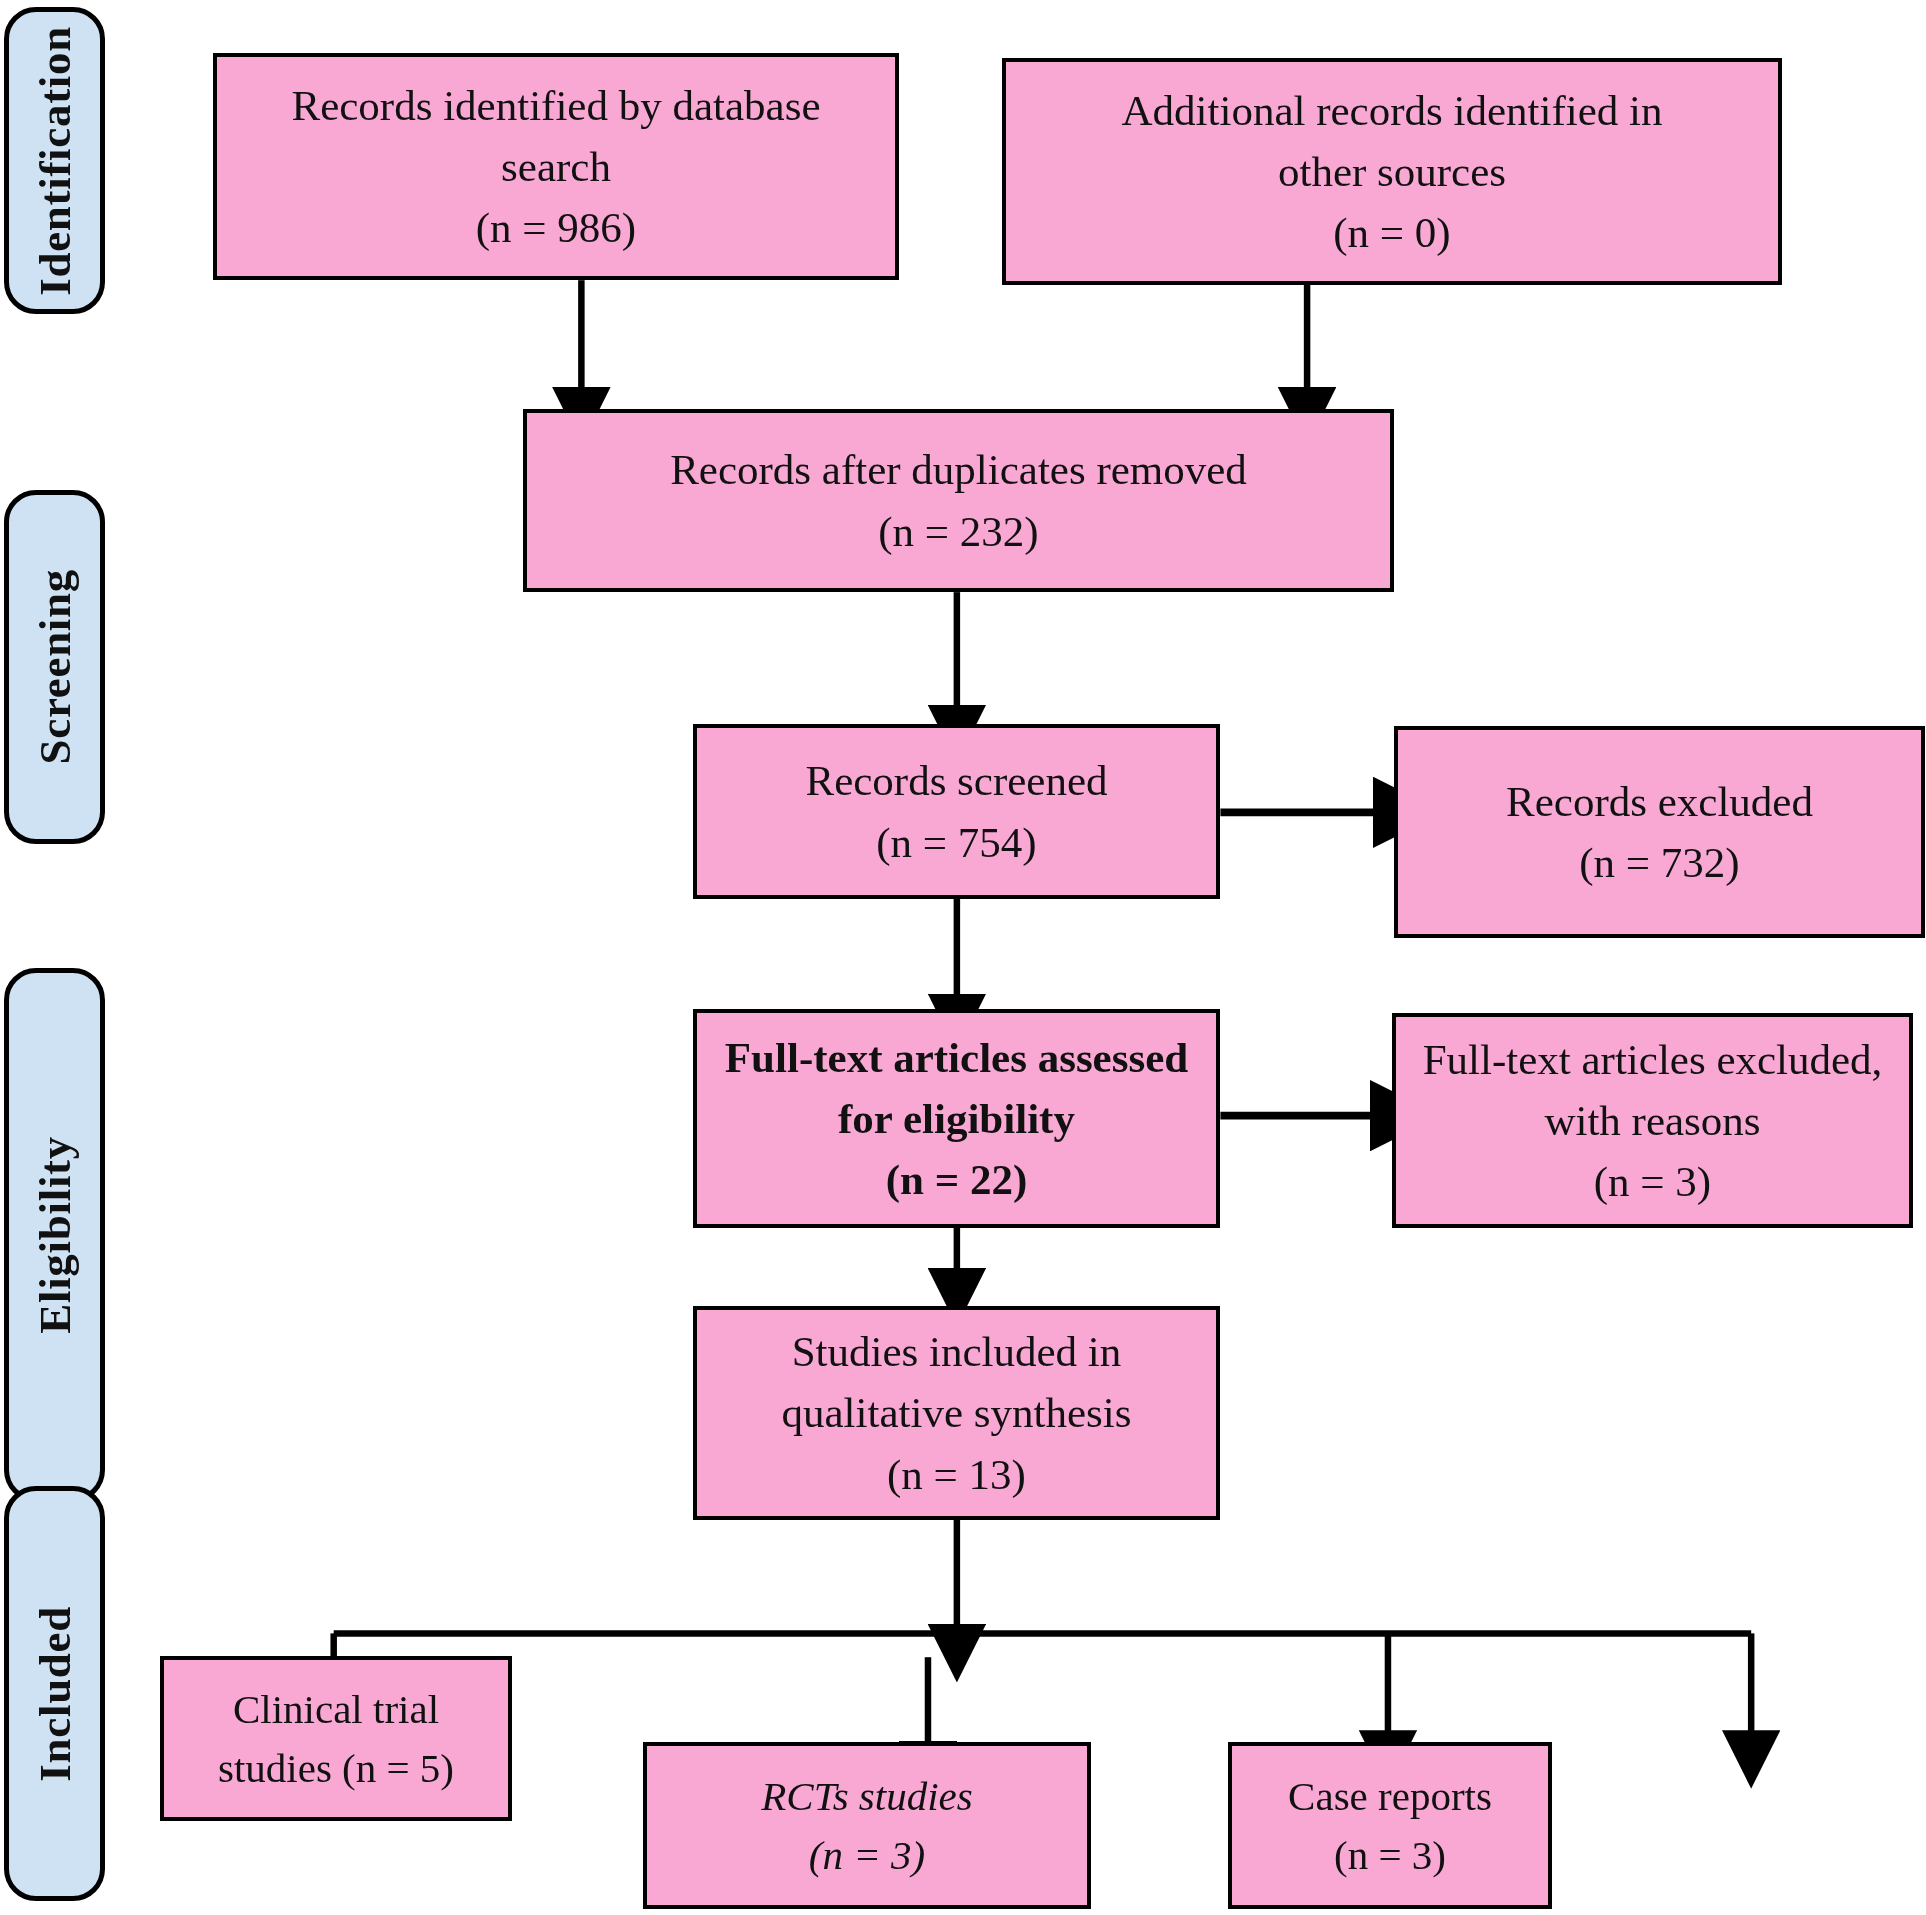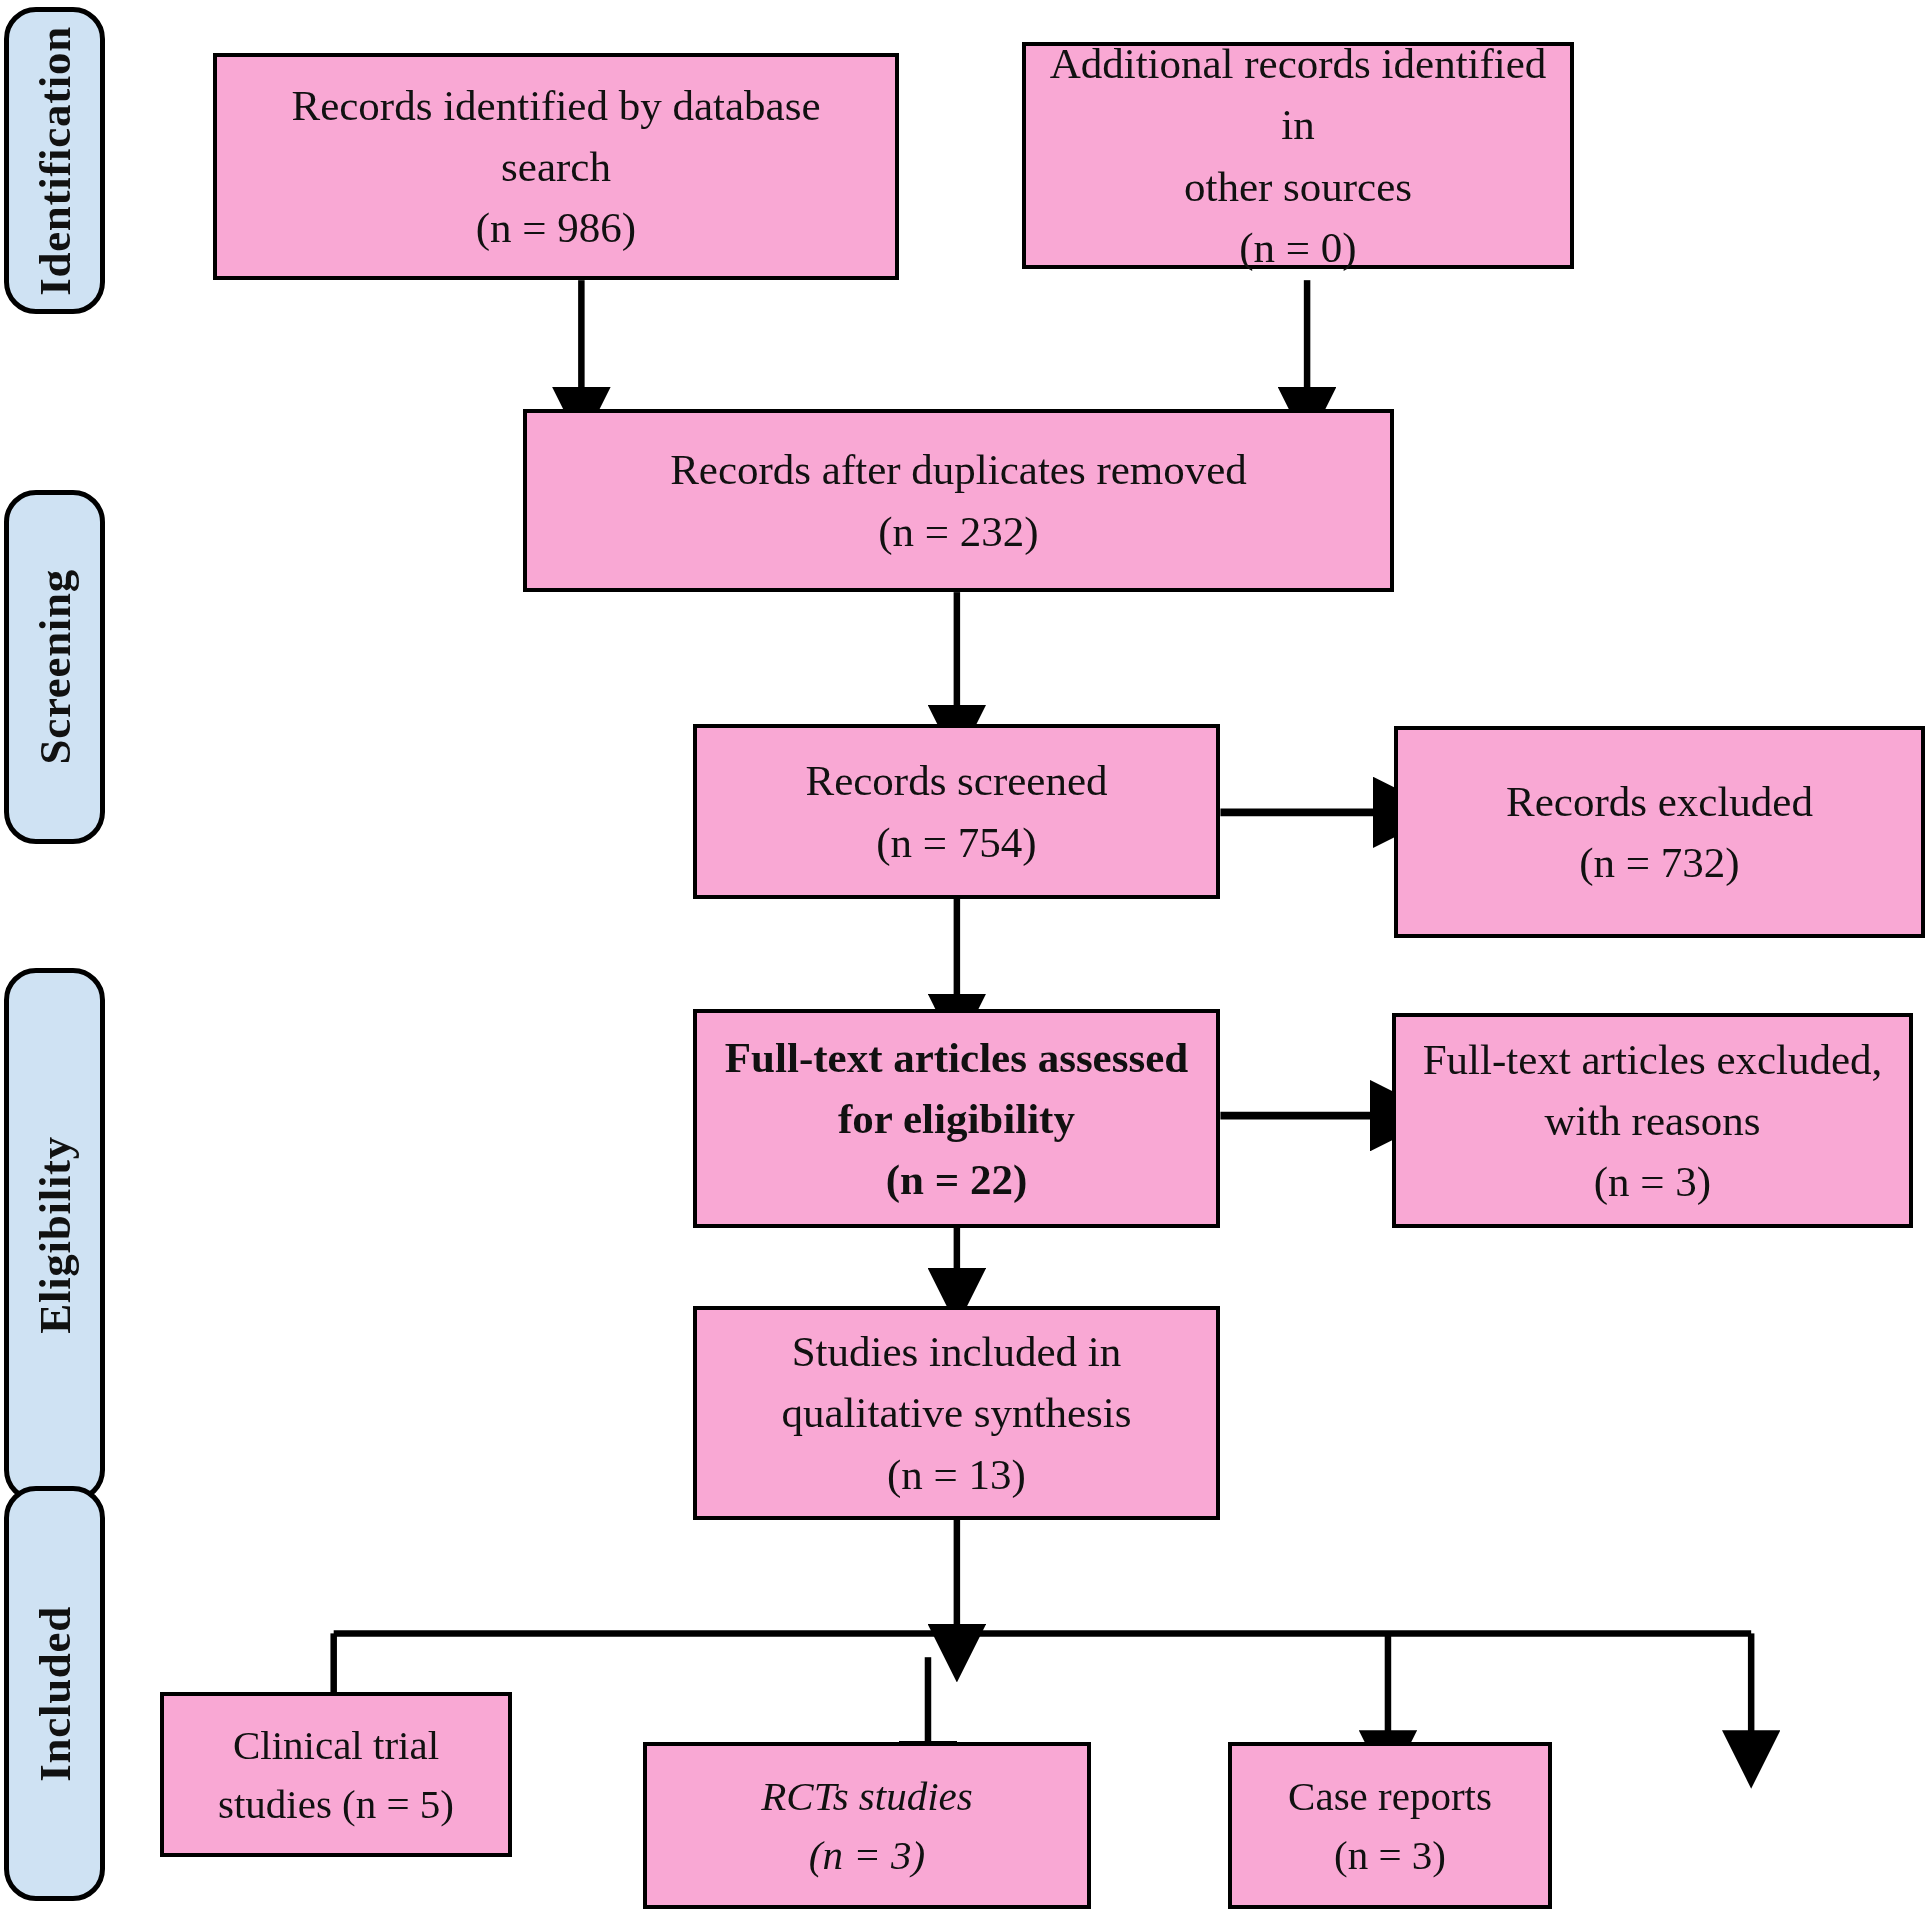--- a/index.html
+++ b/index.html
@@ -118,21 +118,21 @@
   <div class="stage-pill" style="left:4.3px; top:1486px; width:101px; height:415px;">
     <span class="stage-text">Included</span>
   </div>
 
   <div class="flow-box" style="left:213px; top:53px; width:686px; height:227px;">
     <span class="box-text">Records identified by database
 search
 (n = 986)</span>
   </div>
 
-  <div class="flow-box" style="left:1002px; top:42px; width:552px; height:227px;margin-left:20px;">
+  <div class="flow-box" style="left:1002px; top:58px; width:780px; height:227px;">
     <span class="box-text">Additional records identified in
 other sources
 (n = 0)</span>
   </div>
 
   <div class="flow-box" style="left:523px; top:409px; width:871px; height:183px;">
     <span class="box-text">Records after duplicates removed
 (n = 232)</span>
   </div>
 
@@ -157,21 +157,21 @@
 with reasons
 (n = 3)</span>
   </div>
 
   <div class="flow-box" style="left:693px; top:1306px; width:527px; height:214px;">
     <span class="box-text">Studies included in
 qualitative synthesis
 (n = 13)</span>
   </div>
 
-  <div class="flow-box small" style="left:160px; top:1692px; width:352px; height:165px;">
+  <div class="flow-box small" style="left:160px; top:1656px; width:352px; height:165px;">
     <span class="box-text">Clinical trial
 studies (n = 5)</span>
   </div>
 
   <div class="flow-box small" style="left:643px; top:1742px; width:448px; height:167px;font-style:italic;">
     <span class="box-text">RCTs studies
 (n = 3)</span>
   </div>
 
   <div class="flow-box small" style="left:1228px; top:1742px; width:324px; height:167px;">

